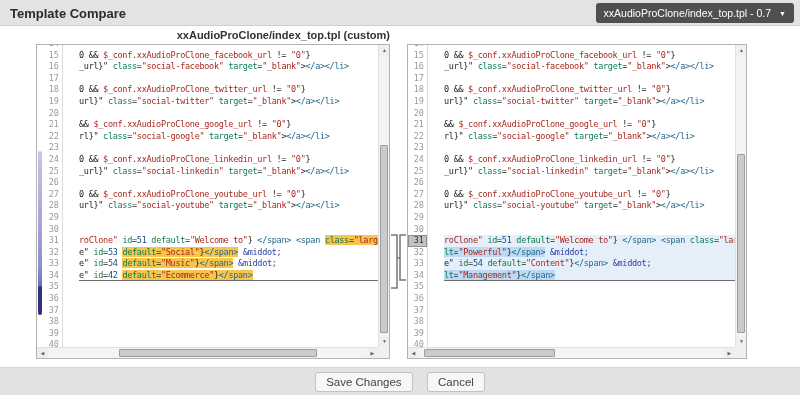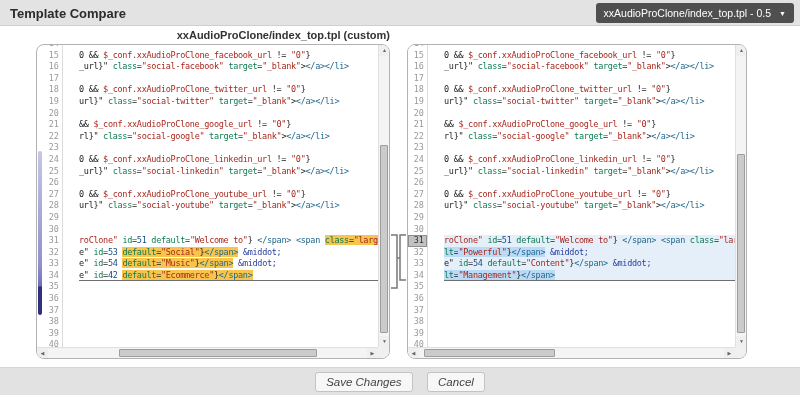--- a/index.html
+++ b/index.html
@@ -16,21 +16,21 @@
                 padding:0 8px; border-radius:3px; cursor:pointer; white-space:nowrap; }
   .version-dd .caret { font-size:7px; margin-left:5px; vertical-align:1px; }
 
   
   .ptitle { position:absolute; top:29px; font-size:11px; font-weight:bold; color:#333; text-align:right; }
   .ptitle.l { left:36px; width:354px; }
   .ptitle.r { left:407px; width:340px; }
 
   
   .panel { position:absolute; top:44px; height:315px; background:#fff;
-           border:1px solid #b2b2b2; border-radius:8px; overflow:hidden; }
+           border:1px solid #b2b2b2; border-radius:0; overflow:hidden; }
   .panel.left  { left:36px;  width:354px; }
   .panel.right { left:407px; width:340px; }
 
   .scrollbody { position:absolute; left:0; right:11px; top:0; bottom:11px;
                 overflow:hidden; display:flex; padding-top:2px; margin-top:-9px; }
   .panel.left .scrollbody { left:6px; }
 
   .gutter { flex:none; width:20px; border-right:1px solid #dcdcdc; background:#fff; }
   .ln { height:11.6px; line-height:11.6px; font-family:"DejaVu Sans Mono",monospace;
         font-size:8.5px; color:#9a9a9a; text-align:right; padding-right:3px; }
@@ -74,33 +74,33 @@
   .panel.right .vthumb { top:36%; bottom:14px; }
   .panel.left  .hthumb { left:24%; width:58%; }
   .panel.right .hthumb { left:5%;  width:40%; }
   .corner { position:absolute; right:0; bottom:0; width:11px; height:11px; background:#f0f0f0; }
 
   
   .connector { position:absolute; left:390px; top:44px; width:17px; height:315px; }
 
   
   .footer { position:absolute; left:0; top:367px; width:800px; height:28px;
-            background:#e2e2e2; border-top:1px solid #d6d6d6; text-align:center;font-style:italic; }
+            background:#e2e2e2; border-top:1px solid #d6d6d6; text-align:center; }
   .btn { display:inline-block; margin:4px 5px 0 5px; padding:3px 10px; font-size:11.5px;
          color:#444; background:#f7f7f7; border:1px solid #c3c3c3; border-radius:3px; cursor:pointer; }
 </style>
 </head>
 <body>
 
 <div class="stage">
 
   <div class="topbar">
     <div class="page-title">Template Compare</div>
     <div class="version-dd">
-      <span>xxAudioProClone/index_top.tpl - 0.5</span>
+      <span>xxAudioProClone/index_top.tpl - 0.7</span>
       <span class="caret">▼</span>
     </div>
   </div>
 
   <div class="ptitle l">xxAudioProClone/index_top.tpl (custom)</div>
 
   <div class="panel left">
     <div class="marginbar"></div>
     <div class="scrollbody">
       <div class="gutter">

